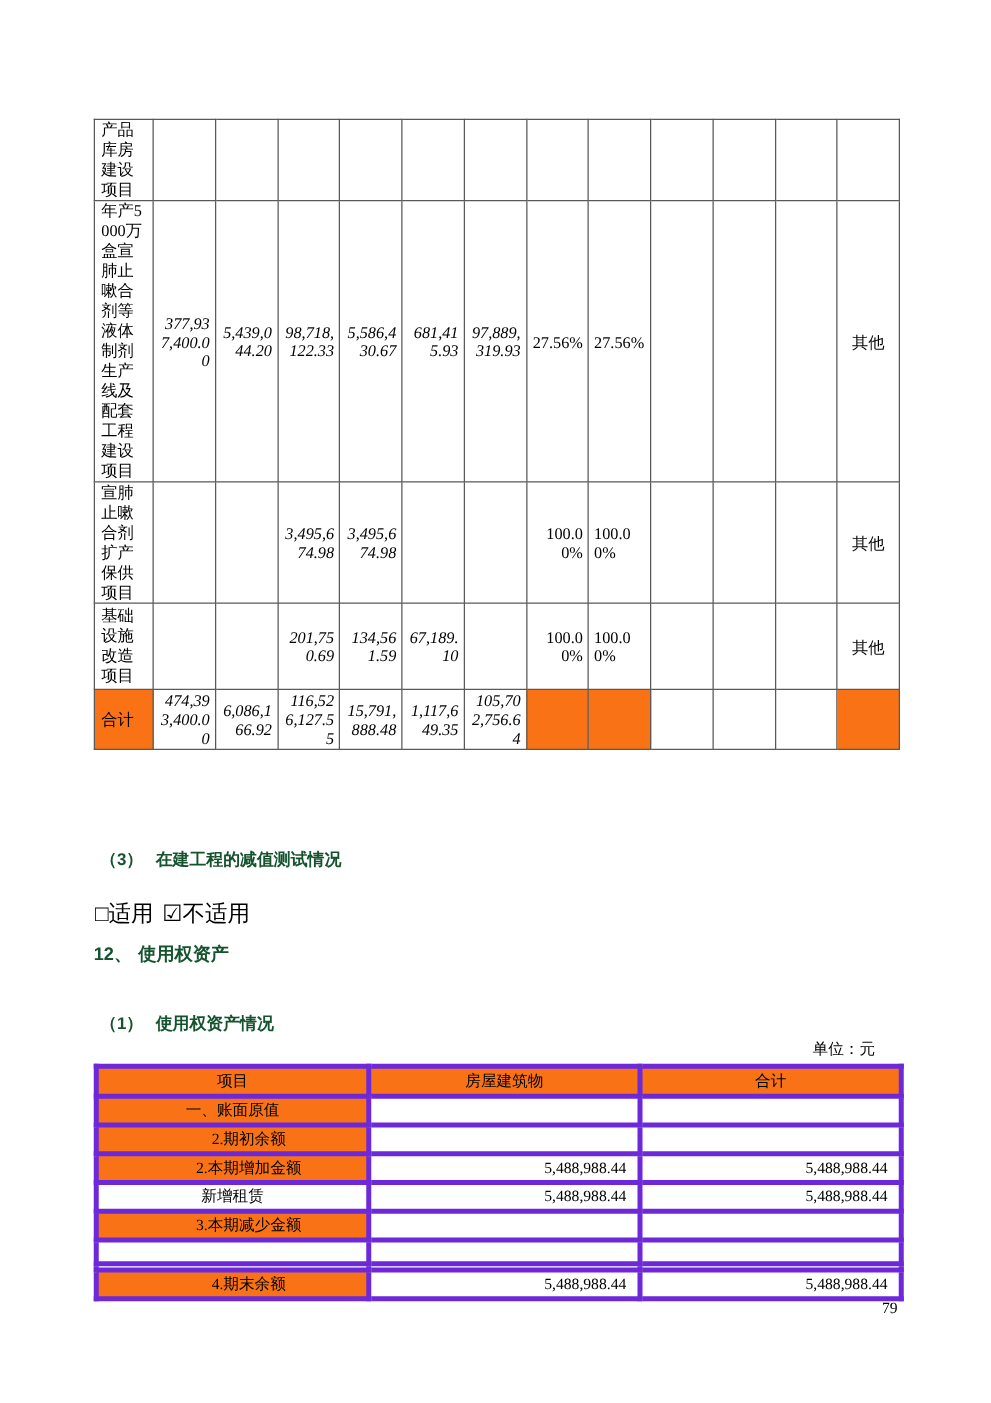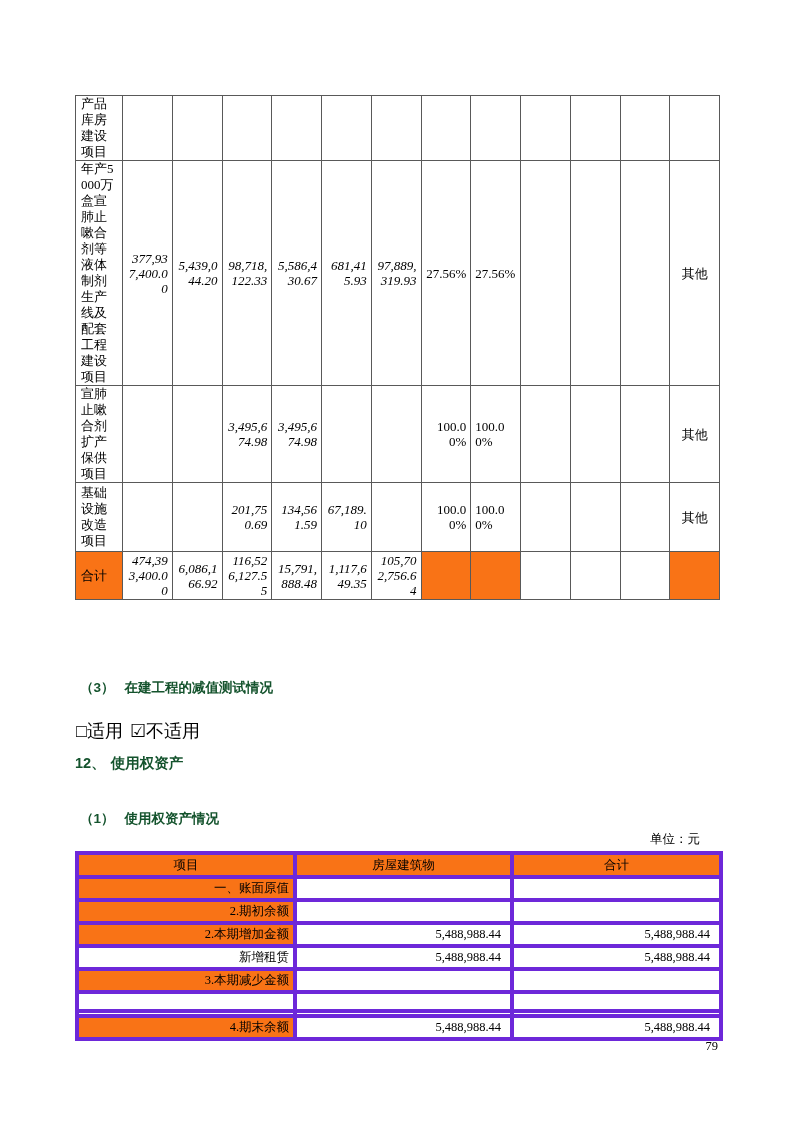--- a/index.html
+++ b/index.html
@@ -44,21 +44,21 @@
   table.rou {
     position:absolute; left:75px; top:851px; width:644px;
     border-collapse:collapse; table-layout:fixed;
   }
   table.rou th, table.rou td {
     border:4px solid #6d28d9; font-size:12.5px; font-weight:normal;
     vertical-align:middle; padding:1px 4px;
   }
   table.rou th { text-align:center; height:24px; }
   table.rou td { height:19px; }
-  table.rou td.lbl { text-align:right; }
+  table.rou td.lbl { text-align:center; }
   table.rou td.lbl.ind { padding-left:30px; }
   table.rou td.val { text-align:right; padding-right:9px; }
   table.rou tr.spacer td { height:5px; padding:0; }
 </style>
 </head>
 <body>
 
 <div class="page">
 
   <table class="cip">

